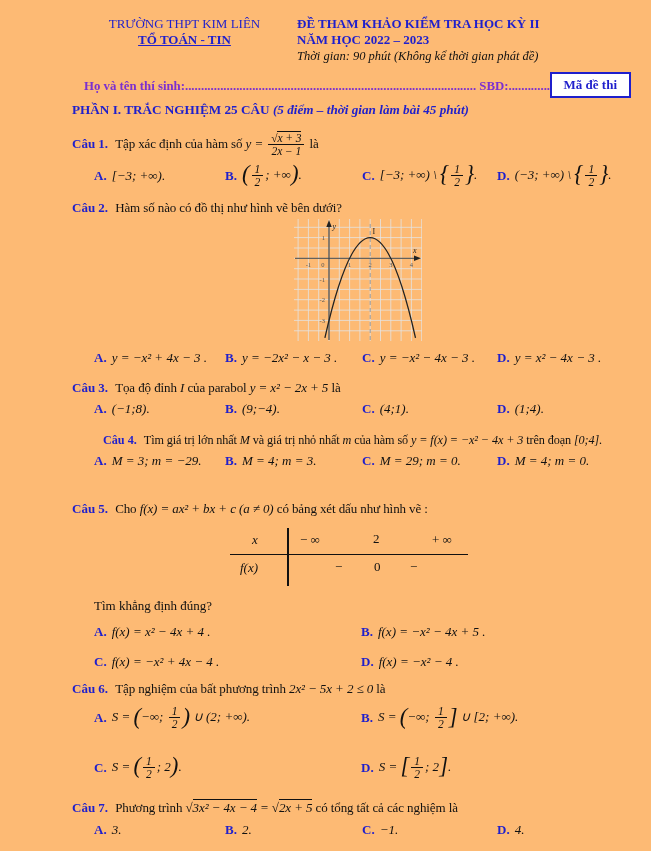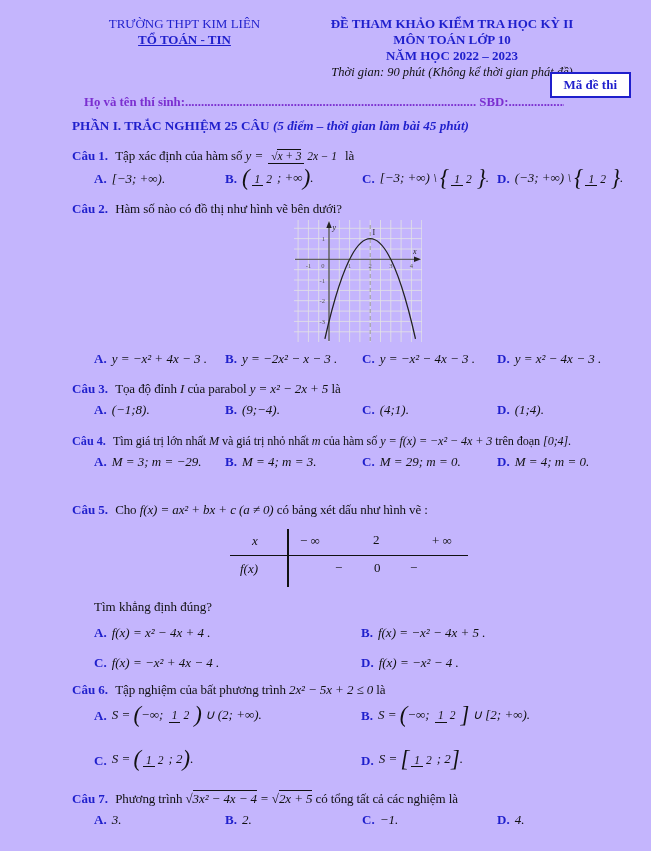--- a/index.html
+++ b/index.html
@@ -1,26 +1,26 @@
 <!DOCTYPE html>
 <html style="--blue: #1f1fcc; --purple: #7b2fd0;"><head>
 <meta charset="utf-8">
 <style>
   html,body{margin:0;padding:0;background:#fff;}
   .page{
     position:relative;width:651px;height:851px;box-sizing:border-box;
-    padding:16px 18px 0 72px;overflow:hidden;background:#c4b5fd;
+    padding:16px 18px 0 72px;overflow:hidden;background:#fdba74;
     font-family:"Liberation Serif",serif;font-size:13px;color:#111;
   }
   
   .hdr{display:flex;}
   .hdr-left{width:225px;text-align:center;color:var(--blue);line-height:1.25;}
   .hdr-left .school{font-size:13px;}
   .hdr-left .dept{font-weight:bold;text-decoration:underline;}
-  .hdr-right{flex:1;text-align:center;line-height:1.22;padding-right:26px;}
+  .hdr-right{flex:1;text-align:left;line-height:1.22;padding-right:26px;}
   .hdr-right .t{color:var(--blue);font-weight:bold;font-size:13px;}
   .hdr-right .time{color:#111;font-style:italic;font-size:12.5px;margin-top:1px;}
   .codebox{
     position:absolute;top:72px;right:20px;border:2px solid var(--blue);
     padding:3px 12px;color:var(--blue);font-weight:bold;font-size:13px;background:#fff;
   }
   .nameline{
     margin:15px 0 0 12px;width:480px;color:var(--purple);font-weight:bold;
     white-space:nowrap;overflow:hidden;font-size:12.8px;
   }
@@ -29,21 +29,21 @@
   .part .it{font-style:italic;}
   
   .q{margin-top:14px;}
   .qhead{line-height:1.25;}
   .qlabel{color:var(--blue);font-weight:bold;margin-right:7px;}
   .stem{letter-spacing:-0.1px;}
   .compact{font-size:12.2px;}
   .mt{font-style:italic;}
   .pt{font-style:normal;}
   .ol{border-top:1px solid #111;padding-top:0px;}
-  .frac{display:inline-flex;flex-direction:row;vertical-align:middle;
+  .frac{display:inline-flex;flex-direction:column;vertical-align:middle;
         text-align:center;margin:0 2px;line-height:1.08;font-size:11.5px;}
   .frac .num{display:block;border-bottom:1px solid #111;padding:0 3px;}
   .frac .den{display:block;padding:0 3px;}
   .big{font-size:175%;font-weight:400;vertical-align:middle;line-height:0.9;position:relative;top:-1px;}
   .opts{display:grid;padding-left:22px;margin-top:5px;align-items:center;}
   .opts4{grid-template-columns:131px 137px 135px auto;}
   .opts2{grid-template-columns:267px auto;}
   .opt{display:flex;align-items:center;white-space:nowrap;}
   .letter{color:var(--blue);font-weight:bold;margin-right:5px;}
   
@@ -62,21 +62,20 @@
 
 <div class="page">
 
   <div class="hdr">
     <div class="hdr-left">
       <div class="school">TRƯỜNG THPT KIM LIÊN</div>
       <div class="dept">TỔ TOÁN - TIN</div>
     </div>
     <div class="hdr-right">
       <div class="t">ĐỀ THAM KHẢO KIỂM TRA HỌC KỲ II</div>
-      <div class="t">MÔN TOÁN LỚP 10</div>
       <div class="t">NĂM HỌC 2022 – 2023</div>
       <div class="time">Thời gian: 90 phút (Không kể thời gian phát đề)</div>
     </div>
   </div>
 
   <div class="codebox">
     <span>Mã đề thi</span>
   </div>
 
   <div class="nameline">Họ và tên thí sinh:........................................................................................... SBD:.....................</div>
@@ -186,21 +185,21 @@
           <span class="letter">C.</span>
           <span class="mt"><span class="mt">(4;1).</span></span>
         </span>
       <span class="opt">
           <span class="letter">D.</span>
           <span class="mt"><span class="mt">(1;4).</span></span>
         </span>
     </div>
   </div>
 
-  <div class="q" style="margin-top:16px;">
+  <div class="q" style="margin-top:16px;text-align:center;">
     <div class="qhead compact">
       <span class="qlabel">Câu 4.</span><span class="stem"><span class="pt">Tìm giá trị lớn nhất </span><span class="mt">M</span><span class="pt"> và giá trị nhỏ nhất </span><span class="mt">m</span><span class="pt"> của hàm số </span><span class="mt">y = f(x) = −x² − 4x + 3</span><span class="pt"> trên đoạn </span><span class="mt">[0;4].</span></span>
     </div>
     <div class="opts opts4">
       <span class="opt">
           <span class="letter">A.</span>
           <span class="mt"><span class="mt">M = 3;  m = −29.</span></span>
         </span>
       <span class="opt">
           <span class="letter">B.</span>

